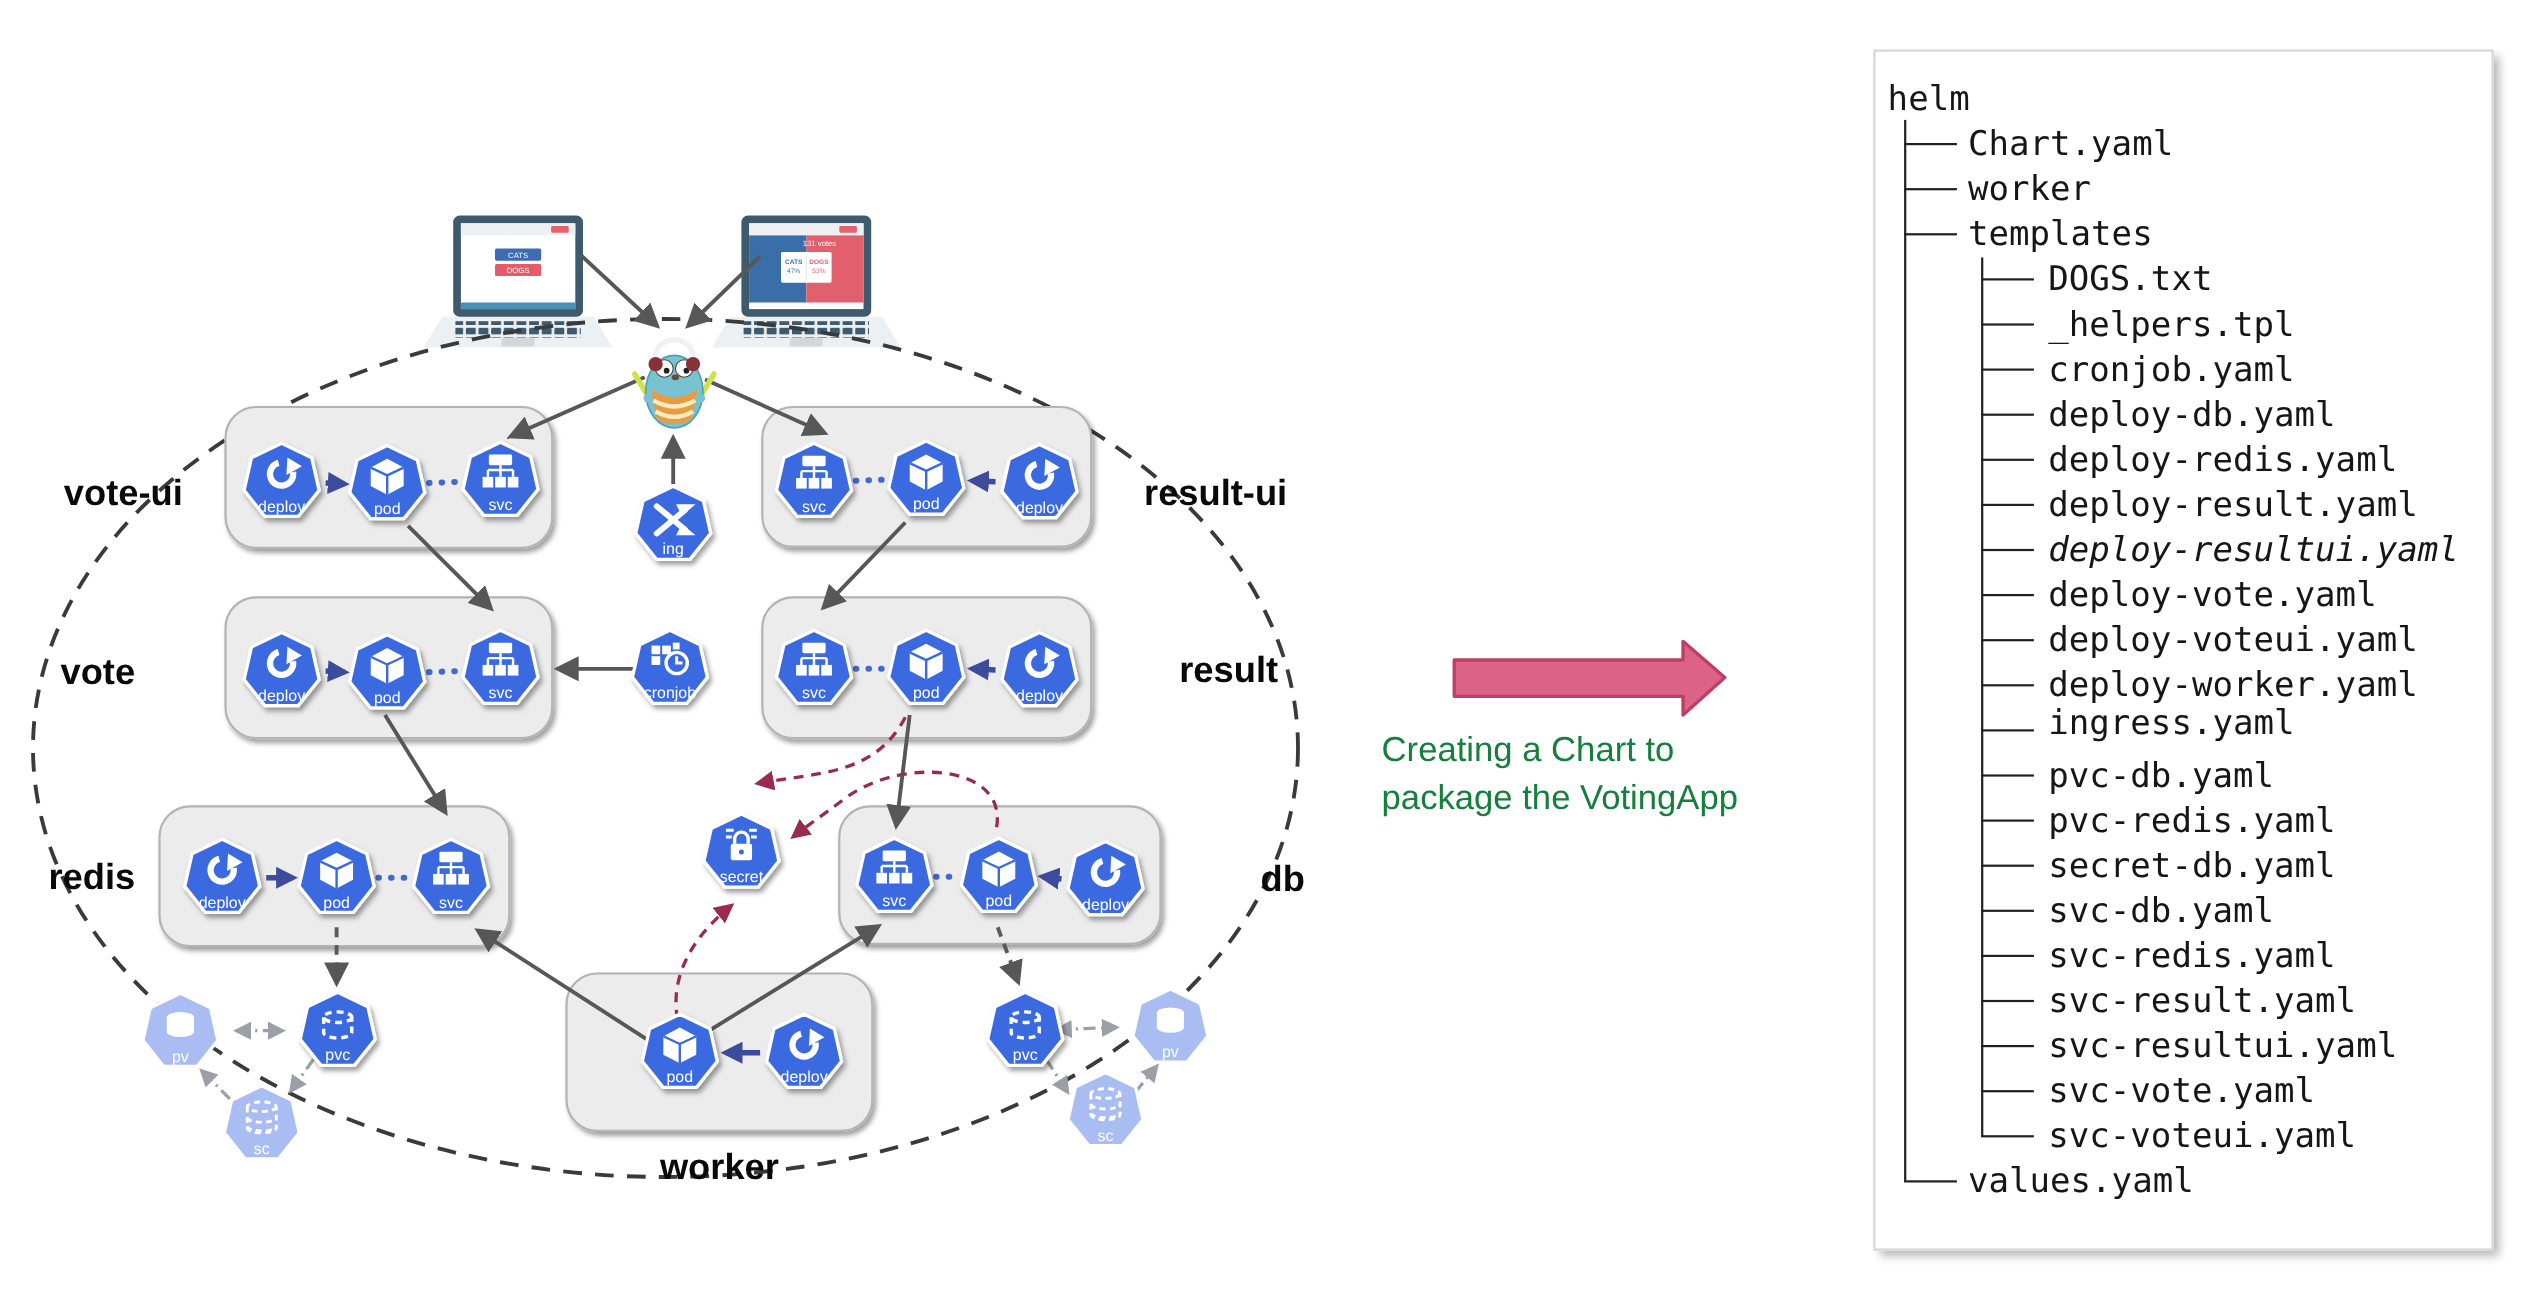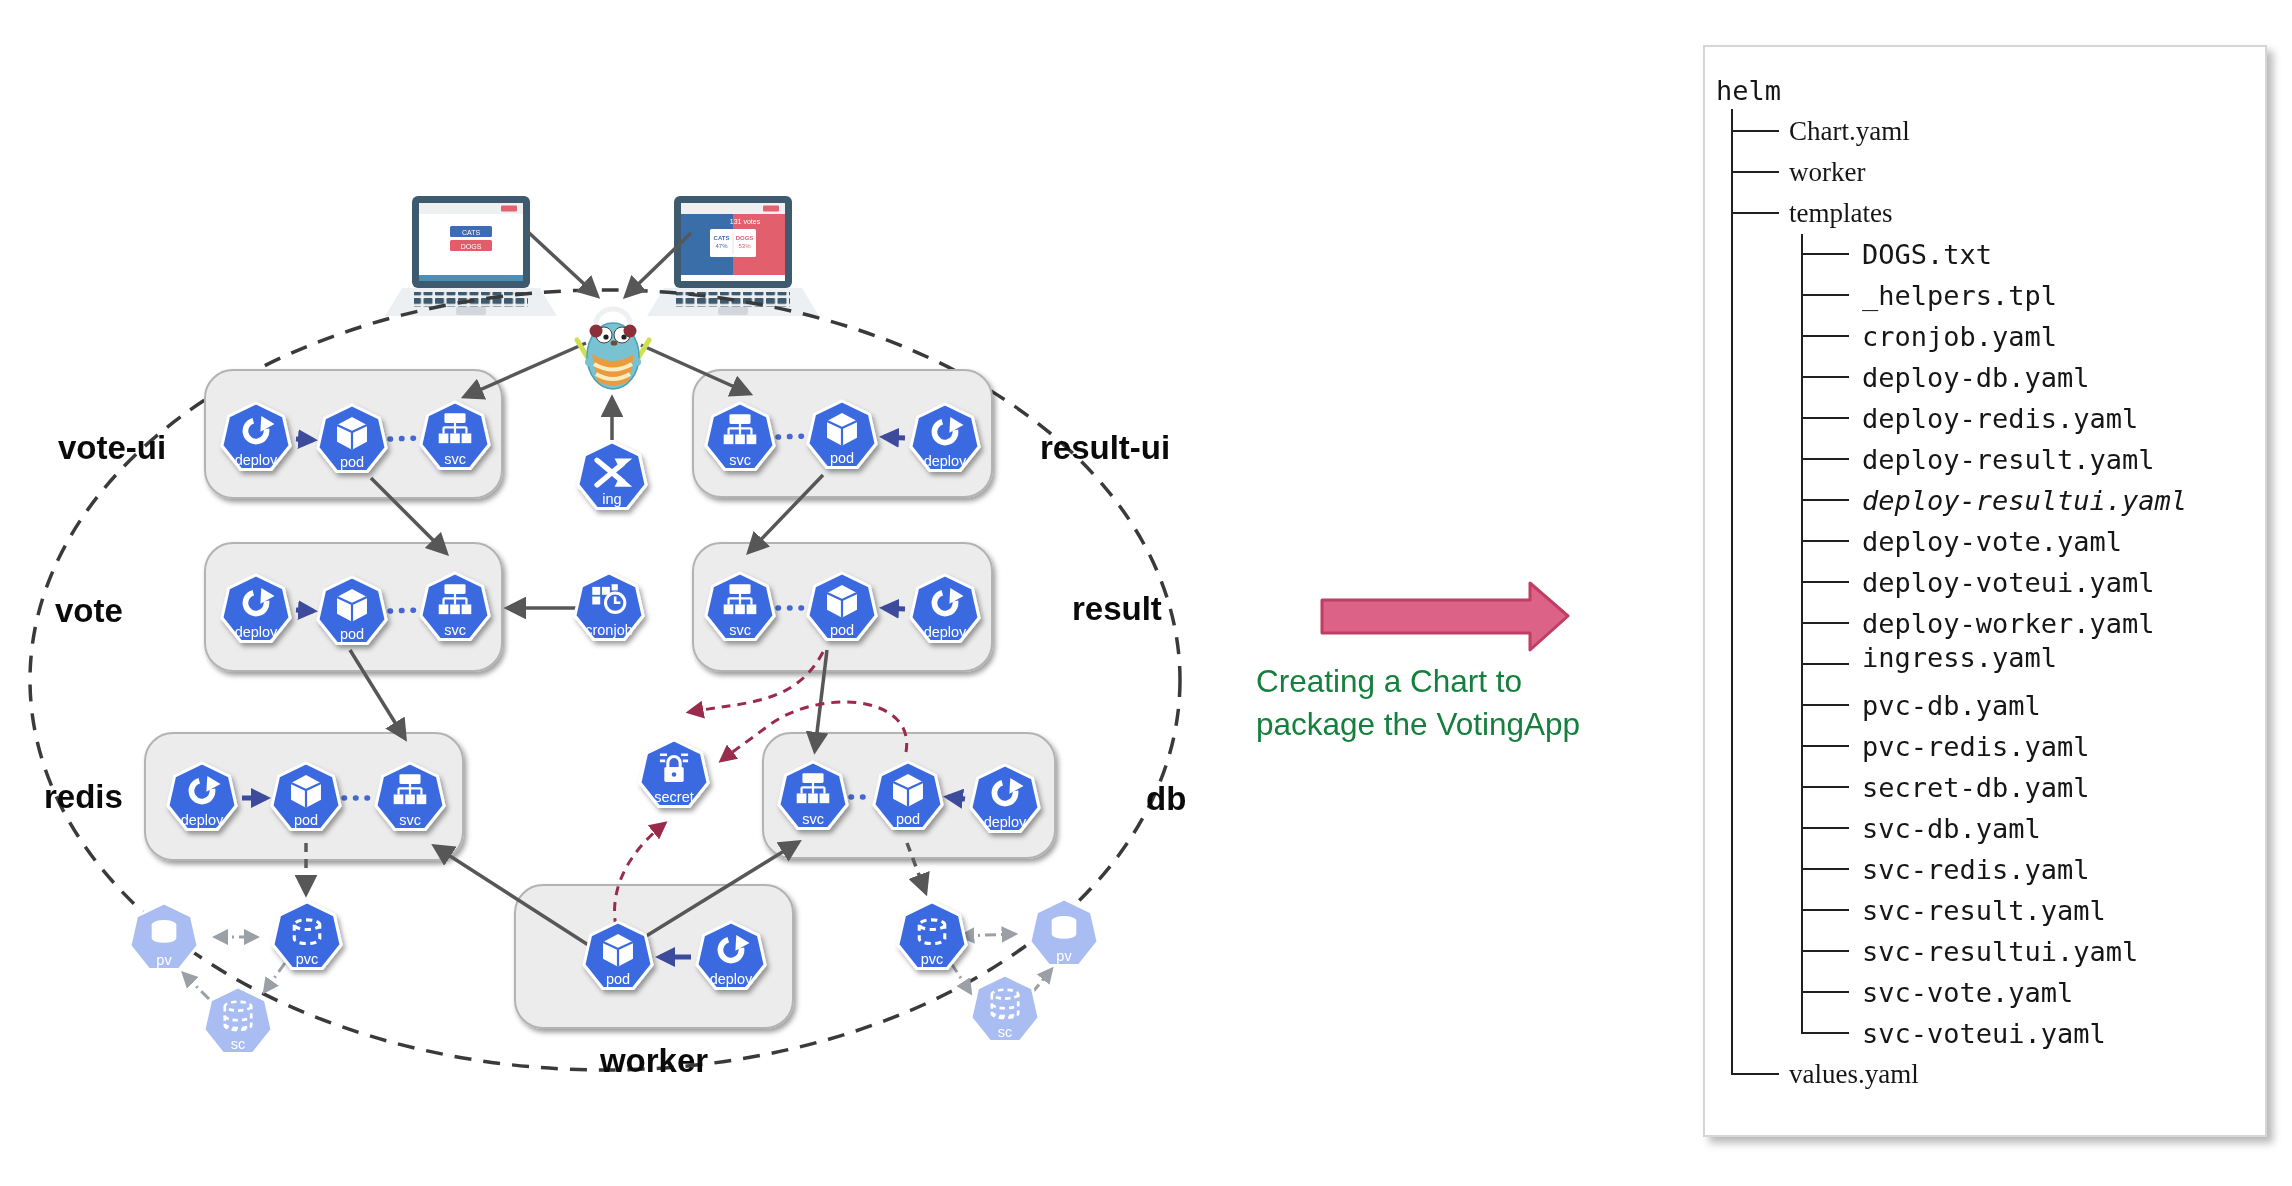--- a/index.html
+++ b/index.html
@@ -11,22 +11,22 @@
   .hep{fill:#3a6be0;stroke:#ffffff;stroke-width:3px;}
   .hep.light{fill:#a9bdf2;}
   .icon-label{fill:#ffffff;font-size:14.5px;text-anchor:middle;}
   .group-box{fill:#ececec;stroke:#b3b3b3;stroke-width:2px;}
   .group-label{fill:#0a0a0a;font-size:33px;font-weight:bold;}
 
   
   .tree{position:absolute;left:1703px;top:45px;width:564px;height:1092px;background:#fff;
         border:2px solid #d6d6d6;box-shadow:6px 6px 8px rgba(0,0,0,.28);box-sizing:border-box;}
   .trow{position:absolute;height:41px;line-height:41px;font-family:"DejaVu Sans Mono",monospace;
-        font-size:27px;color:#161616;white-space:pre;}
-  .trow.d0{left:11px;} .trow.d1{left:84px;font-family:Liberation Serif, serif;} .trow.d2{left:157px;}
+        font-size:31px;color:#161616;white-space:pre;}
+  .trow.d0{left:11px;} .trow.d1{left:84px;} .trow.d2{left:157px;}
   .tick{position:absolute;height:0;border-top:2px solid #202020;}
   .vl{position:absolute;width:0;border-left:2px solid #202020;}
 
   
   .caption{position:absolute;left:1256px;top:660px;width:420px;font-size:31.5px;line-height:43px;
            color:#15803d;}
   .pink-arrow{position:absolute;left:1310px;top:575px;}
 </style>
 </head>
 <body>

